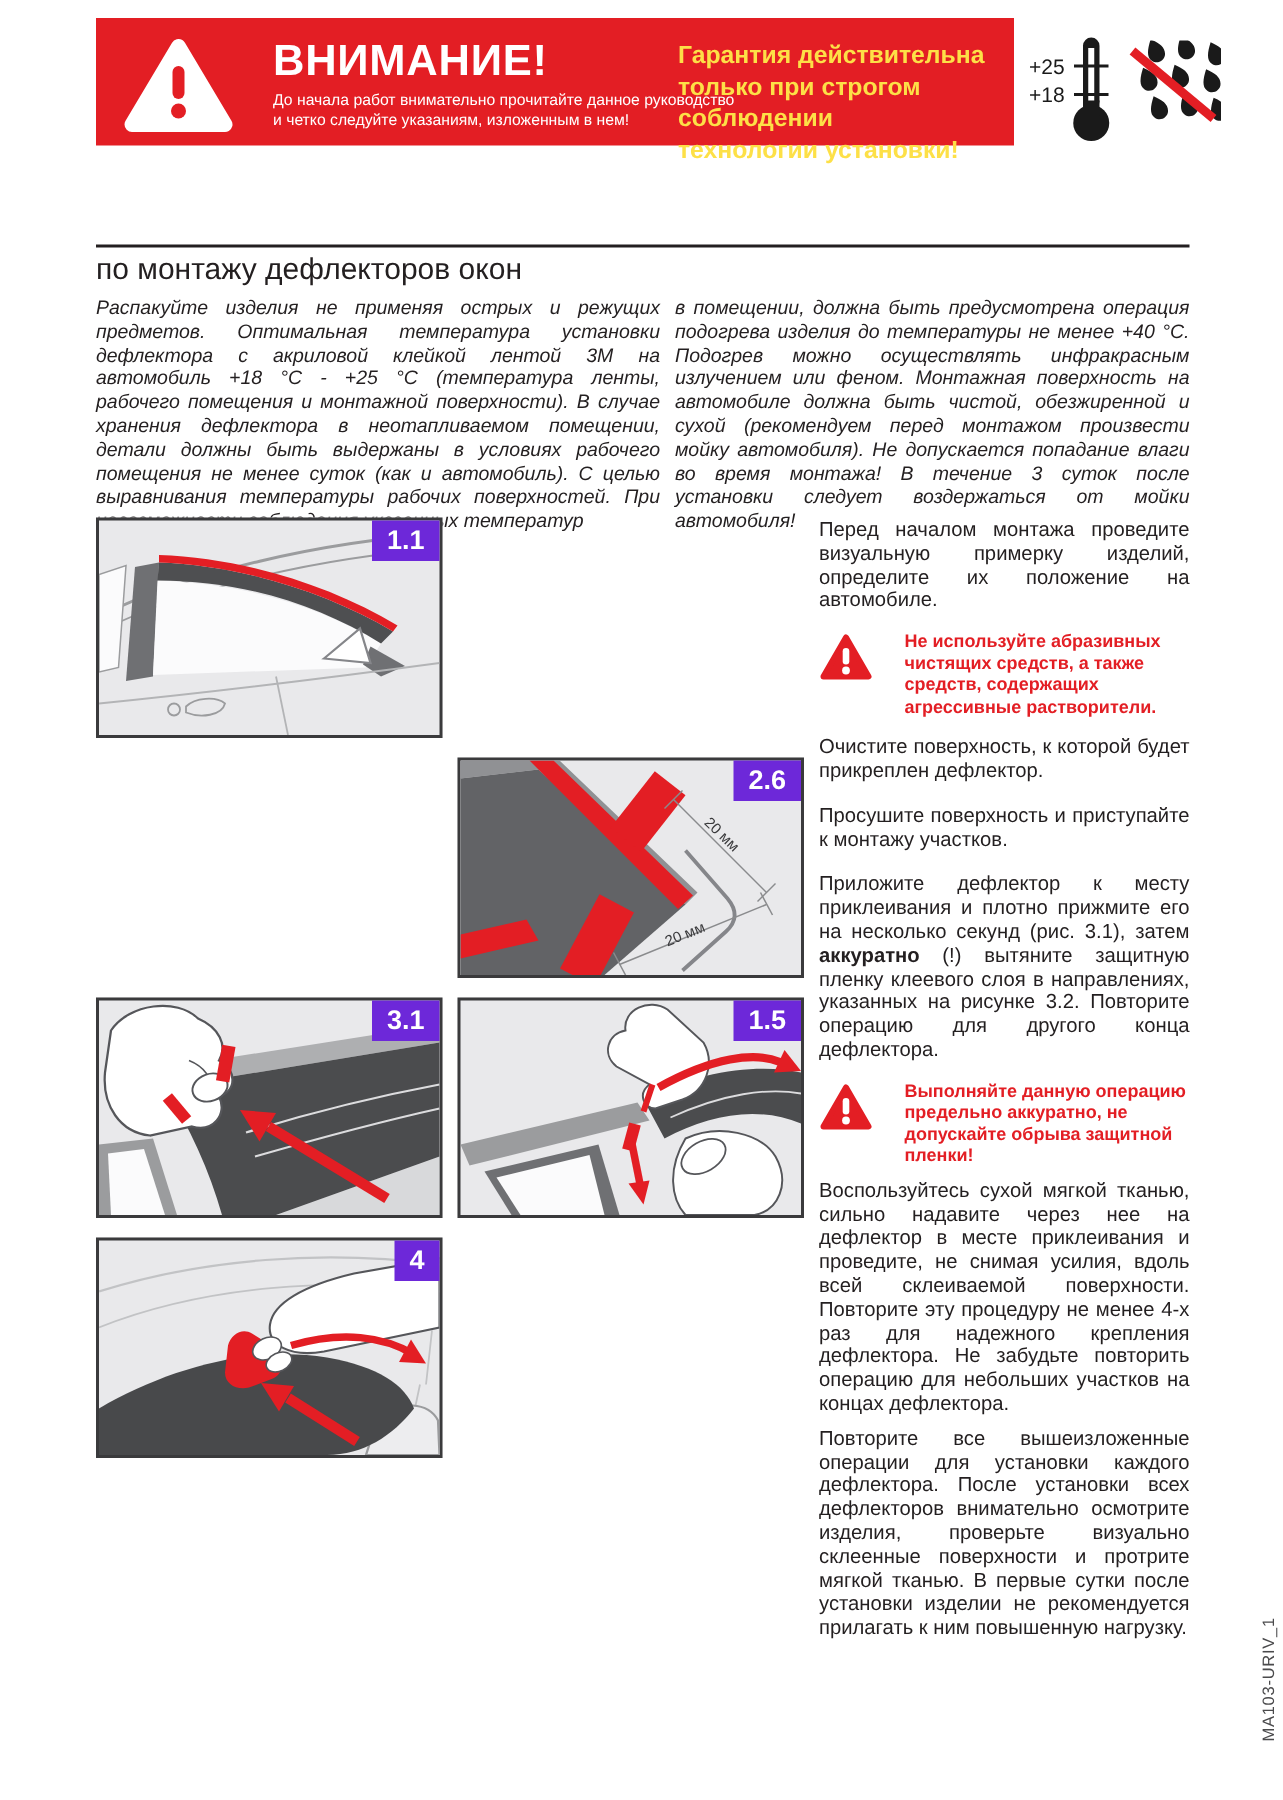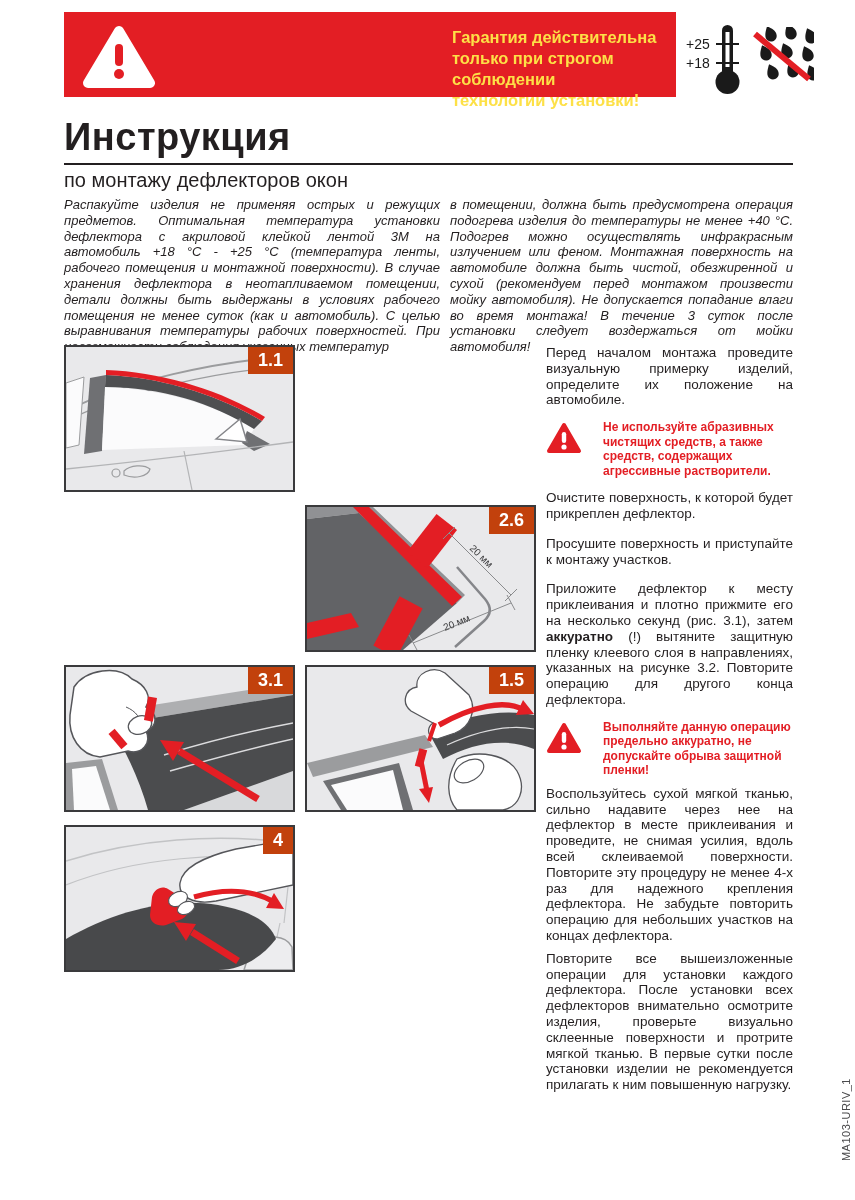--- a/index.html
+++ b/index.html
@@ -22,21 +22,21 @@
   .h2 { position:absolute; left:64px; top:169px; font-size:20px; }
 
   
   .intro { position:absolute; top:197px; font-size:13px; font-style:italic; line-height:15.8px; text-align:justify; }
   .intro.left  { left:64px;  width:376px; }
   .intro.right { left:450px; width:343px; }
 
   
   .fig { position:absolute; width:231px; height:147px; background:#e9e9eb; border:2px solid #3a3a3c; }
   .fig svg { display:block; width:227px; height:143px; }
-  .fig-badge { position:absolute; top:0; right:0; background:#c2410c; color:#fff; font-weight:bold; font-size:18px; padding:3px 10px 4px; line-height:20px; }
+  .fig-badge { position:absolute; top:0; right:0; background:#6d28d9; color:#fff; font-weight:bold; font-size:18px; padding:3px 10px 4px; line-height:20px; }
 
   
   .steps-col { position:absolute; left:546px; top:345px; width:247px; font-size:13.5px; line-height:15.8px; text-align:justify; }
   .steps-col p { margin:0; }
   .warn { display:flex; gap:21px; align-items:flex-start; }
   .warn svg { flex:0 0 auto; margin-top:2px; }
   .warn .wtxt { color:#e31e24; font-size:12px; line-height:14.5px; font-weight:bold; text-align:left; }
   .em-u { font-weight:bold; }
 
   
@@ -47,20 +47,25 @@
 
 <div class="page">
 
   <div class="banner">
     <div class="banner-icon">
       <svg width="74" height="64" viewBox="0 0 74 64">
         <path d="M37,7 L68,59 L6,59 Z" fill="#fff" stroke="#fff" stroke-width="10" stroke-linejoin="round"></path>
         <rect x="33" y="20" width="8" height="22" rx="4" fill="#e31e24"></rect>
         <circle cx="37" cy="50" r="5" fill="#e31e24"></circle>
       </svg>
+    </div>
+    <div class="attn-text">
+      <div class="attn-title">ВНИМАНИЕ!</div>
+      <div class="attn-sub">До начала работ внимательно прочитайте данное руководство
+и четко следуйте указаниям, изложенным в нем!</div>
     </div>
     <div class="warranty">Гарантия действительна
 только при строгом соблюдении
 технологии установки!</div>
   </div>
 
   <div class="thermo-icon">
     <svg width="64" height="74" viewBox="0 0 64 74">
       <rect x="38" y="3" width="11" height="48" rx="5.5" fill="#1a1a1a"></rect>
       <rect x="41.5" y="10" width="4" height="36" fill="#fff"></rect>
@@ -84,21 +89,20 @@
       <use href="#drop" transform="translate(5,22) rotate(-28)"></use>
       <use href="#drop" transform="translate(26,20) rotate(-28)"></use>
       <use href="#drop" transform="translate(47,23) rotate(-28)"></use>
       <use href="#drop" transform="translate(12,41) rotate(-28)"></use>
       <use href="#drop" transform="translate(32,39) rotate(-28)"></use>
       <use href="#drop" transform="translate(52,42) rotate(-28)"></use>
       <line x1="5" y1="7" x2="59" y2="52" stroke="#e31e24" stroke-width="6"></line>
     </svg>
   </div>
 
-  <div class="h1">Инструкция</div>
   <div class="h1-rule"></div>
   <div class="h2">по монтажу дефлекторов окон</div>
 
   <div class="intro left">Распакуйте изделия не применяя острых и режущих предметов. Оптимальная температура установки дефлектора с акриловой клейкой лентой 3М на автомобиль +18 °C - +25 °C (температура ленты, рабочего помещения и монтажной поверхности). В случае хранения дефлектора в неотапливаемом помещении, детали должны быть выдержаны в условиях рабочего помещения не менее суток (как и автомобиль). С целью выравнивания температуры рабочих поверхностей. При невозможности соблюдения указанных температур</div>
   <div class="intro right">в помещении, должна быть предусмотрена операция подогрева изделия до температуры не менее +40 °C. Подогрев можно осуществлять инфракрасным излучением или феном. Монтажная поверхность на автомобиле должна быть чистой, обезжиренной и сухой (рекомендуем перед монтажом произвести мойку автомобиля). Не допускается попадание влаги во время монтажа! В течение 3 суток после установки следует воздержаться от мойки автомобиля!</div>
 
   <div class="fig" style="left:64px; top:345px;">
     <svg viewBox="0 0 227 143">
       <path d="M0,64 C60,34 150,14 227,9" stroke="#9b9c9e" stroke-width="2" fill="none"></path>
       <path d="M0,74 C60,44 152,24 227,19" stroke="#9b9c9e" stroke-width="1.2" fill="none"></path>

